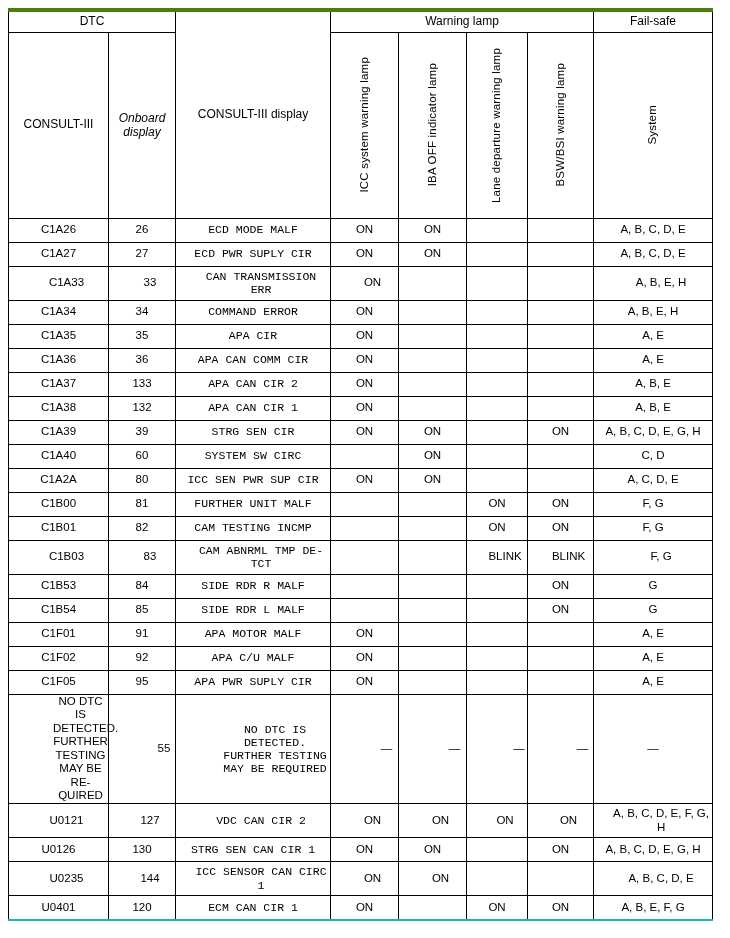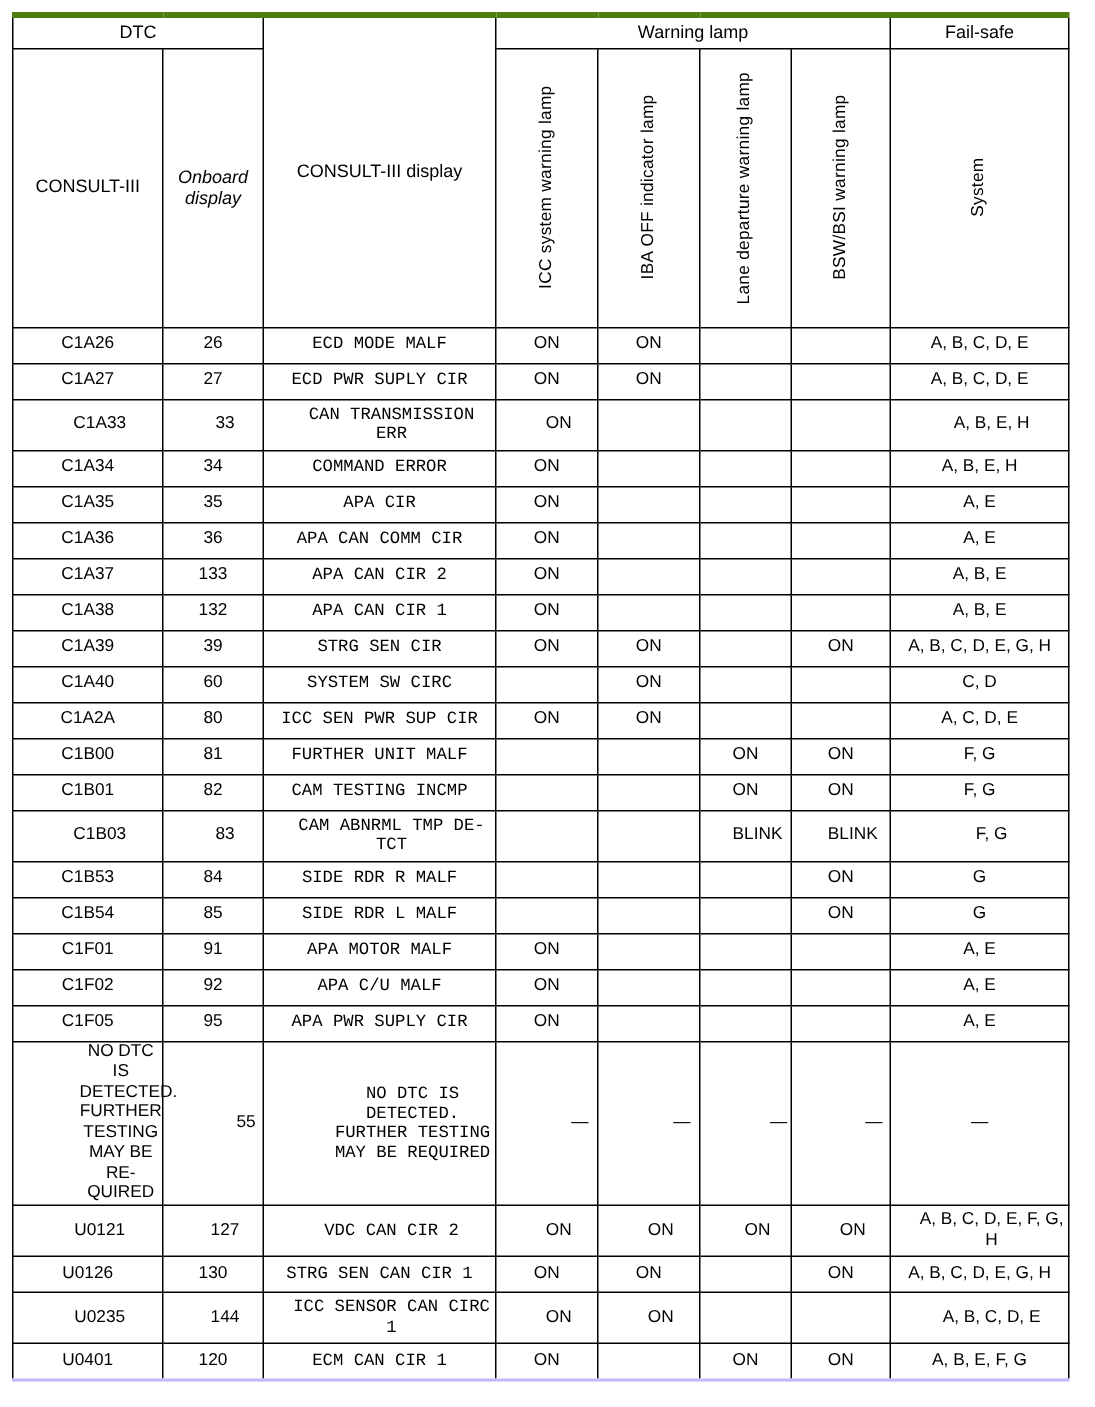--- a/index.html
+++ b/index.html
@@ -44,21 +44,21 @@
   
   table.dtc {
     border-top: 2px solid #000;
     border-bottom: 2px solid #000;
   }
   table.dtc tr.grouphdr th {
     border-top: 4px solid #4d7c0f;
     text-align: center;
   }
   table.dtc tbody tr:last-child td {
-    border-bottom: 2px solid #c4b5fd;
+    border-bottom: 2px solid #14b8a6;
   }
 
   
   col.c-consult     { width: 100px; }
   col.c-onboard     { width: 67px; }
   col.c-display     { width: 155px; }
   col.c-lamp        { width: 68px; }
   col.c-lamp2       { width: 68px; }
   col.c-lamp3       { width: 61px; }
   col.c-lamp4       { width: 66px; }

